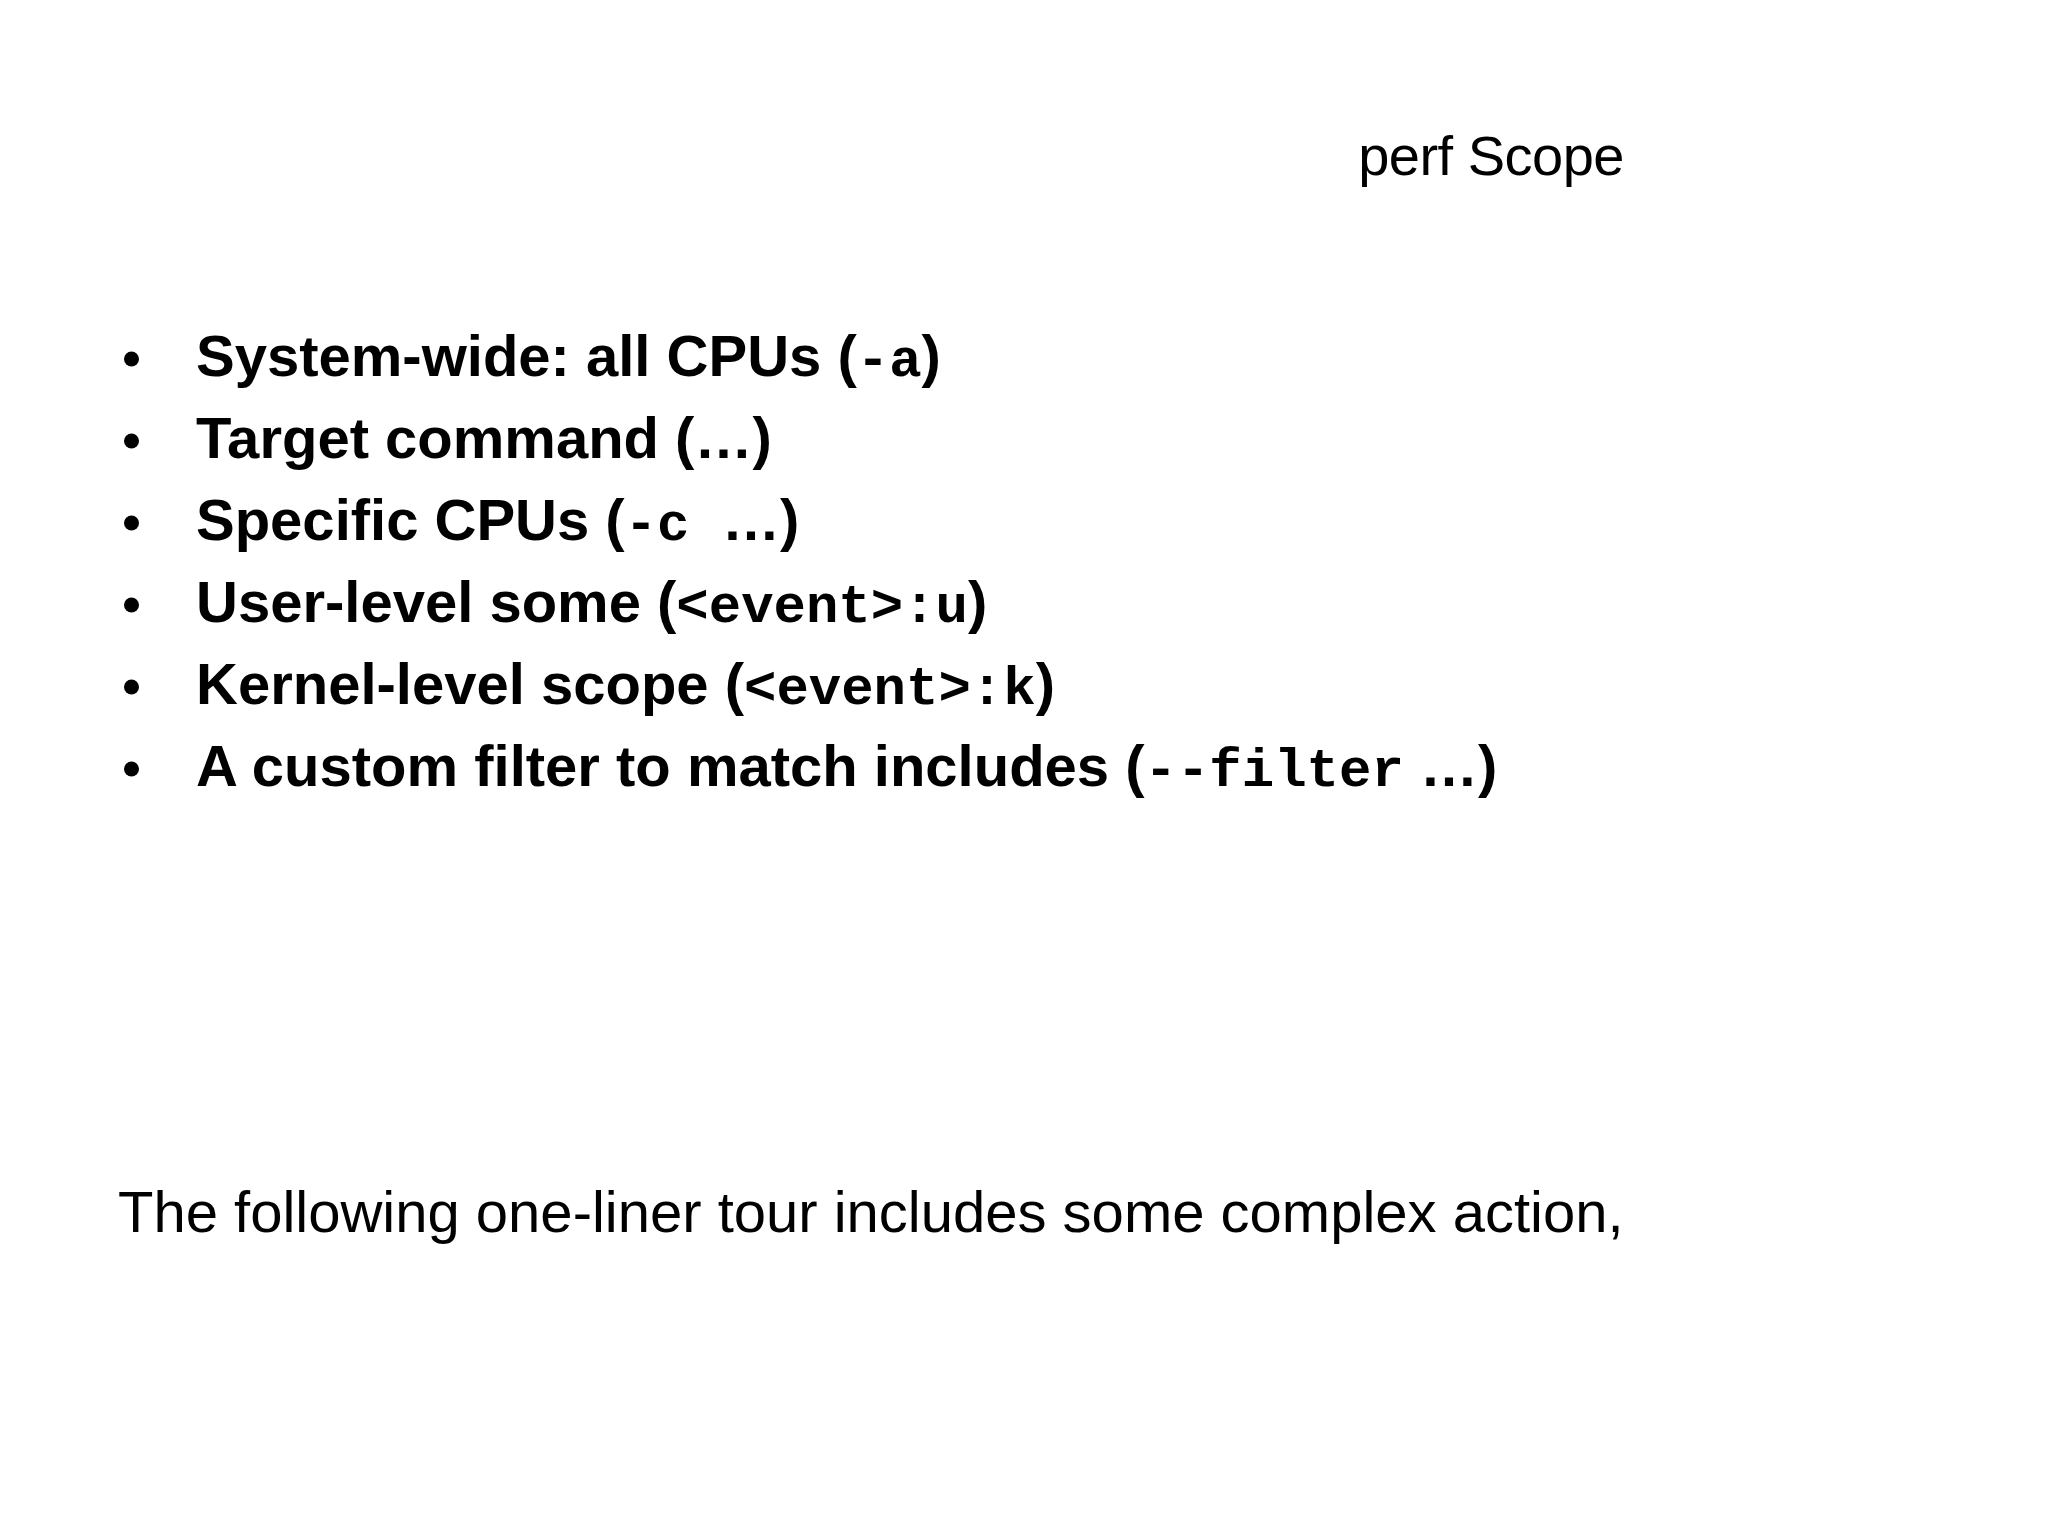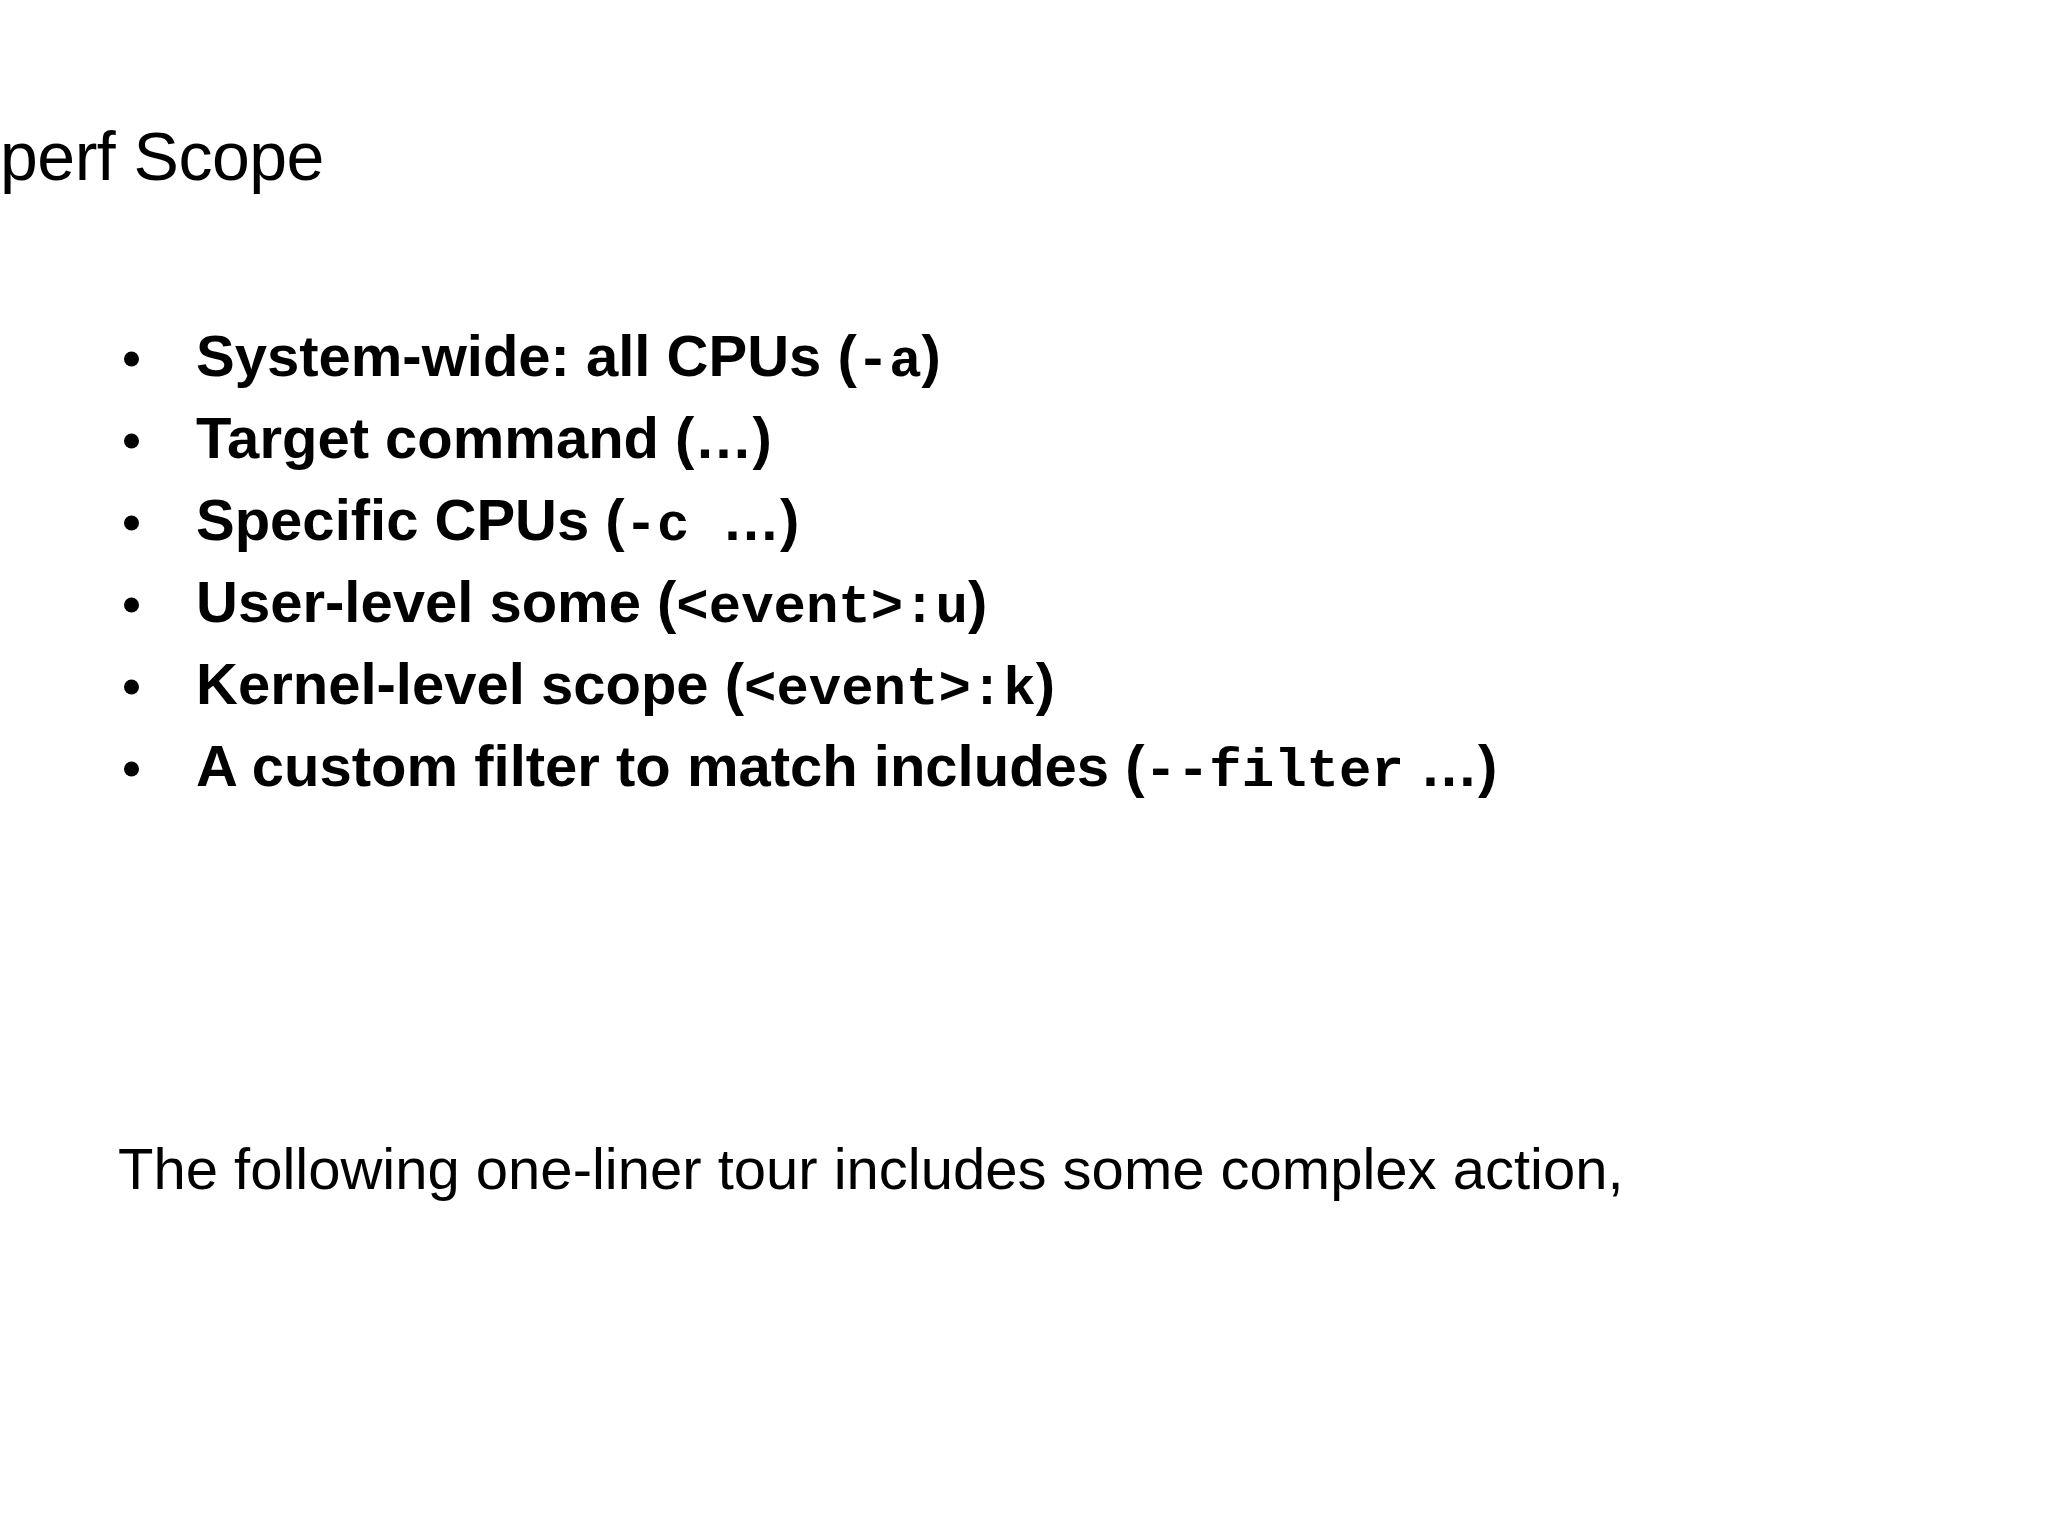--- a/index.html
+++ b/index.html
@@ -20,23 +20,23 @@
     width: 2048px;
     height: 1536px;
     background: #ffffff;
     box-sizing: border-box;
   }
   .slide-title {
     position: absolute;
     left: 0;
     top: 108px;
     width: 1624px;
-    text-align: left;
+    text-align: right;
     font-family: "Liberation Sans", sans-serif;
-    font-size: 68px;
+    font-size: 56px;
     line-height: 96px;
     font-weight: 400;
     letter-spacing: -0.5px;
     color: #000000;
   }
   .bullet-list {
     position: absolute;
     left: 118px;
     top: 328px;
     width: 1860px;
@@ -74,21 +74,21 @@
     position: absolute;
     left: 118px;
     top: 1128px;
     width: 1840px;
     font-family: "Liberation Sans", sans-serif;
     font-size: 58px;
     line-height: 82px;
     font-weight: 400;
     color: #000000;
   }
-  .note-line { display: block; }
+  .note-line { display: block; margin-top: 43px; }
 </style>
 </head>
 <body>
 
 <div class="slide">
 
   <div class="slide-title">perf Scope</div>
 
   <ul class="bullet-list">
 

